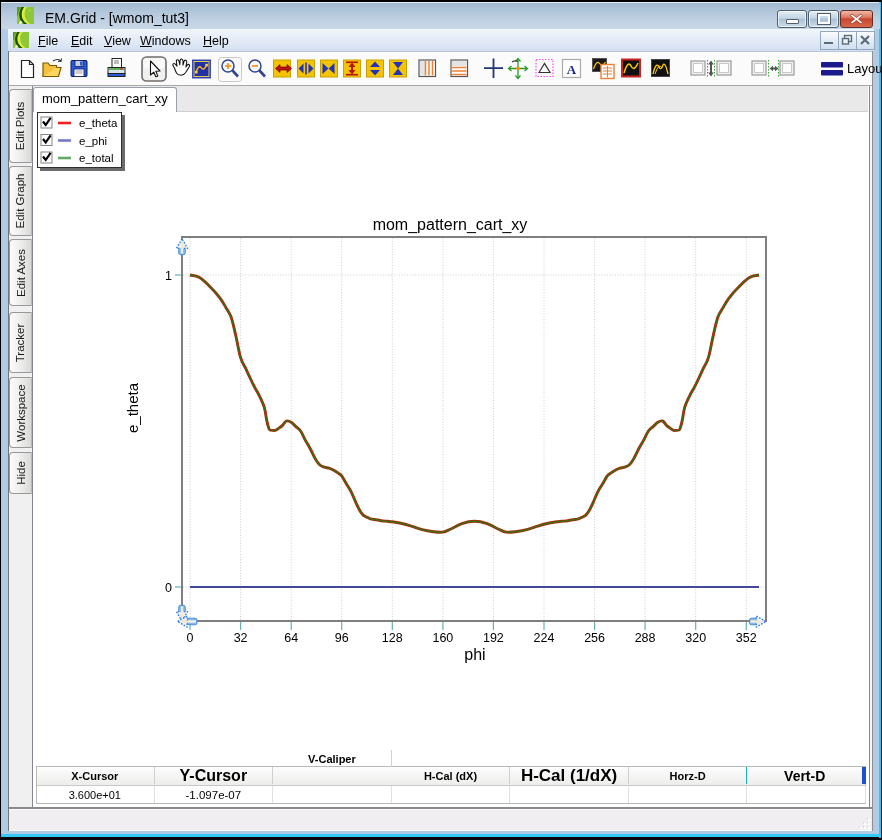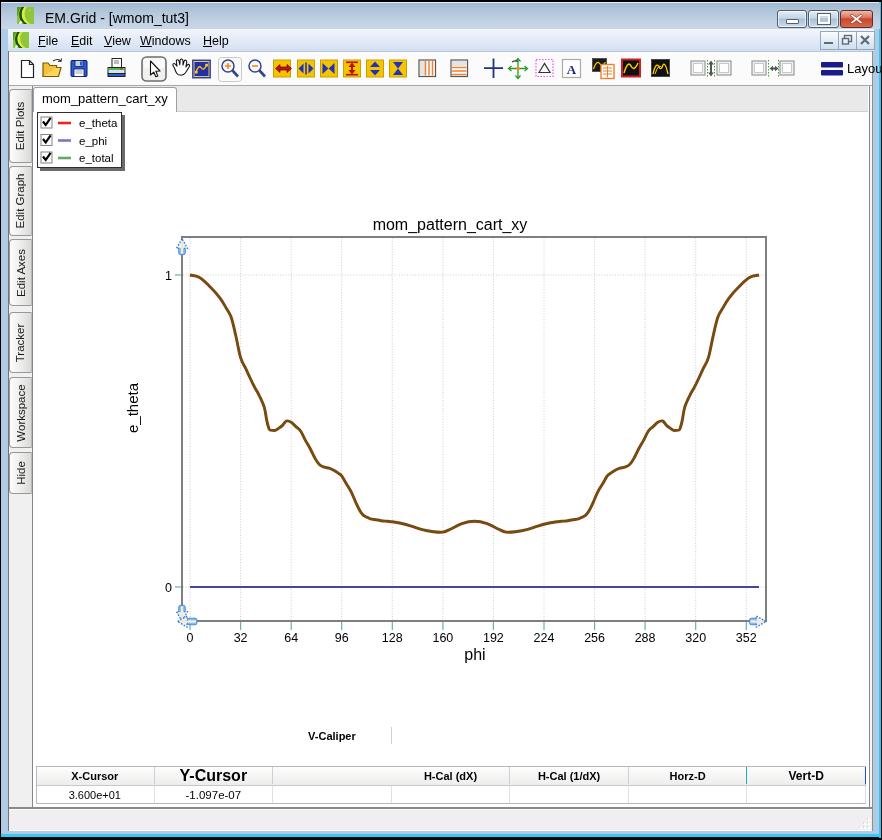--- a/index.html
+++ b/index.html
@@ -223,29 +223,29 @@
 
 <div class="abs" style="left:36px;top:766px;width:830px;height:38px;border:1px solid #b8b8b8;box-sizing:border-box;font-size:12px;">
   <div class="abs" style="left:0;top:0;width:100%;height:18px;background:linear-gradient(180deg,#fdfdfd,#ededec);border-bottom:1px solid #c8c8c8;"></div>
   <div class="abs" style="left:0;top:19px;width:100%;height:17px;background:#fff;"></div>
 </div>
 <div id="tablecells">
     <div class="abs" style="left:36px;top:767px;width:118.57px;height:17px;border-right:1px solid #d0d0d0;box-sizing:border-box;display:flex;align-items:center;justify-content:center;font-size:11px;font-weight:bold;color:#000;">X-Cursor</div>
     <div class="abs" style="left:36px;top:786px;width:118.57px;height:17px;border-right:1px solid #e0e0e0;box-sizing:border-box;display:flex;align-items:center;justify-content:center;font-size:11px;color:#000;">3.600e+01</div>
     <div class="abs" style="left:154.57px;top:767px;width:118.57px;height:17px;border-right:1px solid #d0d0d0;box-sizing:border-box;display:flex;align-items:center;justify-content:center;font-size:16px;font-weight:bold;color:#000;">Y-Cursor</div>
     <div class="abs" style="left:154.57px;top:786px;width:118.57px;height:17px;border-right:1px solid #e0e0e0;box-sizing:border-box;display:flex;align-items:center;justify-content:center;font-size:11.5px;color:#000;">-1.097e-07</div>
-    <div class="abs" style="left:273.14px;top:727px;width:118.57px;height:17px;border-right:1px solid #d0d0d0;box-sizing:border-box;display:flex;align-items:center;justify-content:center;font-size:11px;font-weight:bold;color:#000;">V-Caliper</div>
+    <div class="abs" style="left:273.14px;top:750px;width:118.57px;height:17px;border-right:1px solid #d0d0d0;box-sizing:border-box;display:flex;align-items:center;justify-content:center;font-size:11px;font-weight:bold;color:#000;">V-Caliper</div>
     <div class="abs" style="left:273.14px;top:786px;width:118.57px;height:17px;border-right:1px solid #e0e0e0;box-sizing:border-box;display:flex;align-items:center;justify-content:center;font-size:11.5px;color:#000;"></div>
     <div class="abs" style="left:391.71px;top:767px;width:118.57px;height:17px;border-right:1px solid #d0d0d0;box-sizing:border-box;display:flex;align-items:center;justify-content:center;font-size:11px;font-weight:bold;color:#000;">H-Cal (dX)</div>
     <div class="abs" style="left:391.71px;top:786px;width:118.57px;height:17px;border-right:1px solid #e0e0e0;box-sizing:border-box;display:flex;align-items:center;justify-content:center;font-size:11.5px;color:#000;"></div>
-    <div class="abs" style="left:510.28px;top:767px;width:118.57px;height:17px;border-right:1px solid #d0d0d0;box-sizing:border-box;display:flex;align-items:center;justify-content:center;font-size:11px;font-weight:bold;color:#000;">H-Cal (1/dX)</div>
+    <div class="abs" style="left:510.28px;top:767px;width:118.57px;height:17px;border-right:1px solid #d0d0d0;box-sizing:border-box;display:flex;align-items:center;justify-content:center;font-size:17px;font-weight:bold;color:#000;">H-Cal (1/dX)</div>
     <div class="abs" style="left:510.28px;top:786px;width:118.57px;height:17px;border-right:1px solid #e0e0e0;box-sizing:border-box;display:flex;align-items:center;justify-content:center;font-size:11.5px;color:#000;"></div>
     <div class="abs" style="left:628.8499999999999px;top:767px;width:118.57px;height:17px;border-right:1px solid #14b8a6;box-sizing:border-box;display:flex;align-items:center;justify-content:center;font-size:11px;font-weight:bold;color:#000;">Horz-D</div>
     <div class="abs" style="left:628.8499999999999px;top:786px;width:118.57px;height:17px;border-right:1px solid #e0e0e0;box-sizing:border-box;display:flex;align-items:center;justify-content:center;font-size:11.5px;color:#000;"></div>
-    <div class="abs" style="left:747.42px;top:767px;width:118.57px;height:17px;border-right:1px solid #1d4ed8;box-sizing:border-box;display:flex;align-items:center;justify-content:center;font-size:12px;font-weight:bold;color:#000;">Vert-D</div>
+    <div class="abs" style="left:747.42px;top:767px;width:118.57px;height:17px;border-right:4px solid #1d4ed8;box-sizing:border-box;display:flex;align-items:center;justify-content:center;font-size:14px;font-weight:bold;color:#000;">Vert-D</div>
     <div class="abs" style="left:747.42px;top:786px;width:118.57px;height:17px;border-right:1px solid #e0e0e0;box-sizing:border-box;display:flex;align-items:center;justify-content:center;font-size:11.5px;color:#000;"></div>
   </div>
 
 <div class="abs" style="left:9px;top:807px;width:863px;height:2px;background:#8a8a8a;"></div>
 <div class="abs" style="left:9px;top:809px;width:863px;height:21px;background:#f0eef1;border-top:1px solid #fbfbfb;"></div>
 <div class="abs" style="left:9px;top:830px;width:863px;height:1px;background:#fdfdfd;"></div>
 <svg class="abs" style="left:858px;top:818px;" width="14" height="13" viewBox="0 0 14 13">
  <g fill="#fff">
       <rect x="10" y="1" width="2.2" height="2.2"></rect>
       <rect x="6" y="5" width="2.2" height="2.2"></rect>

